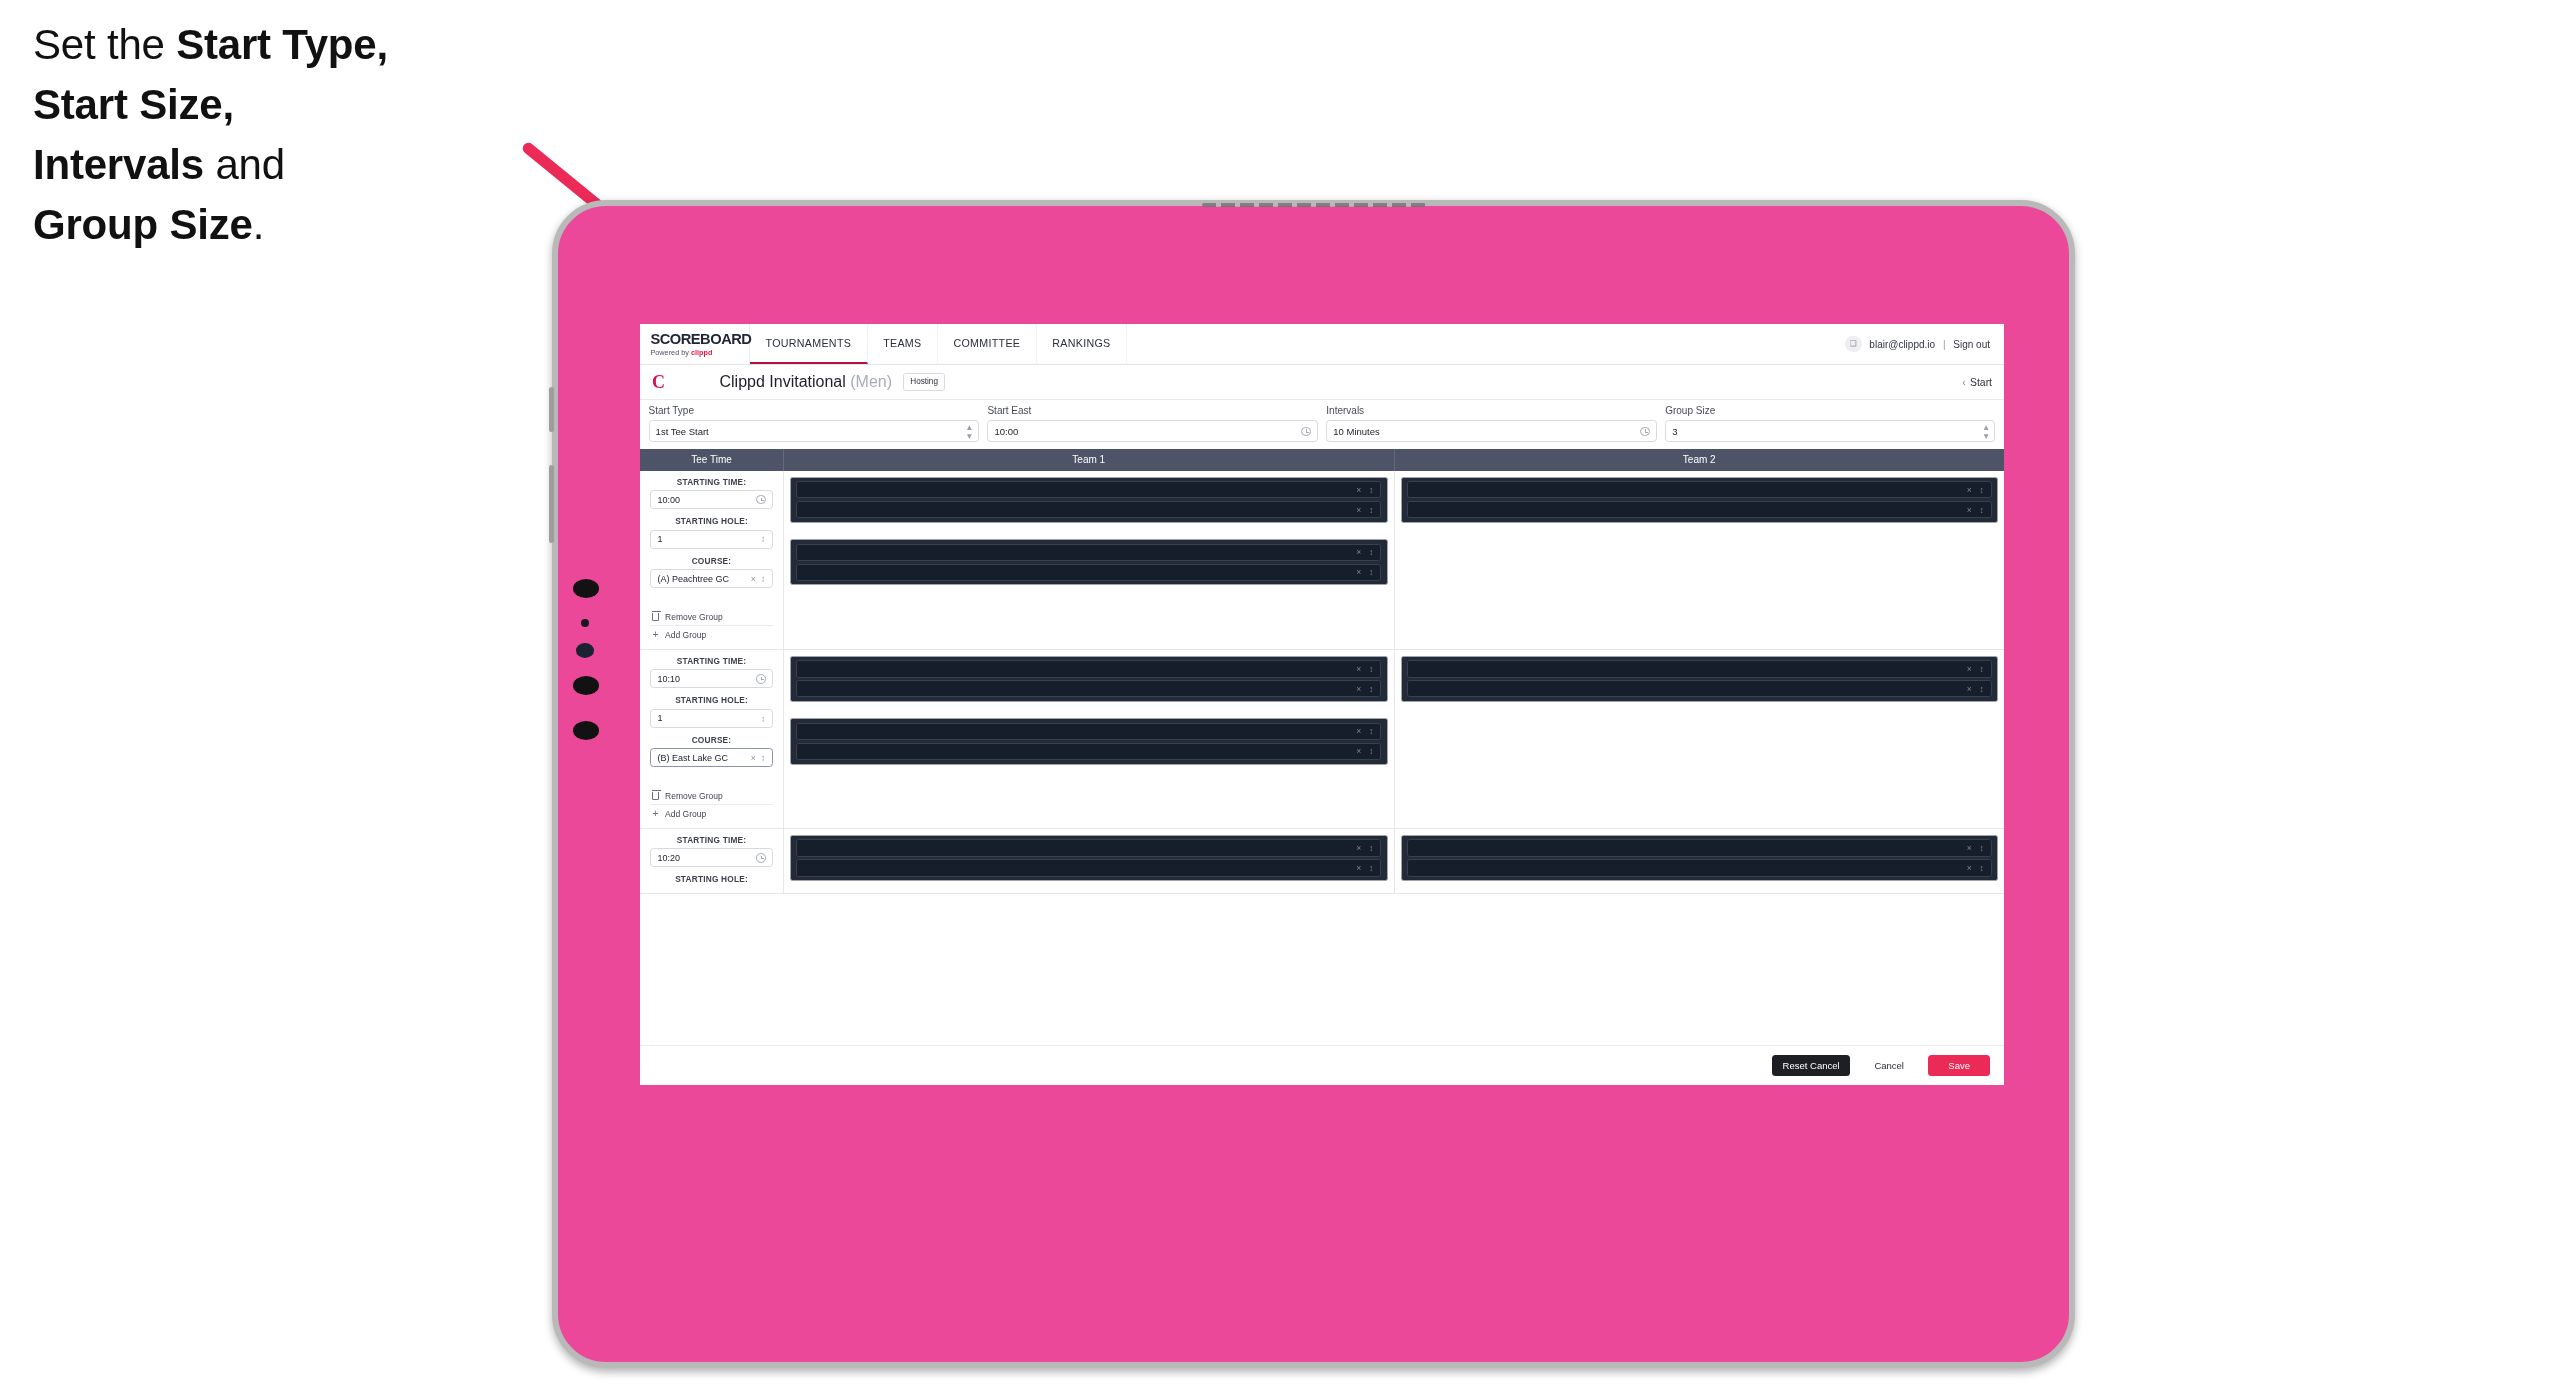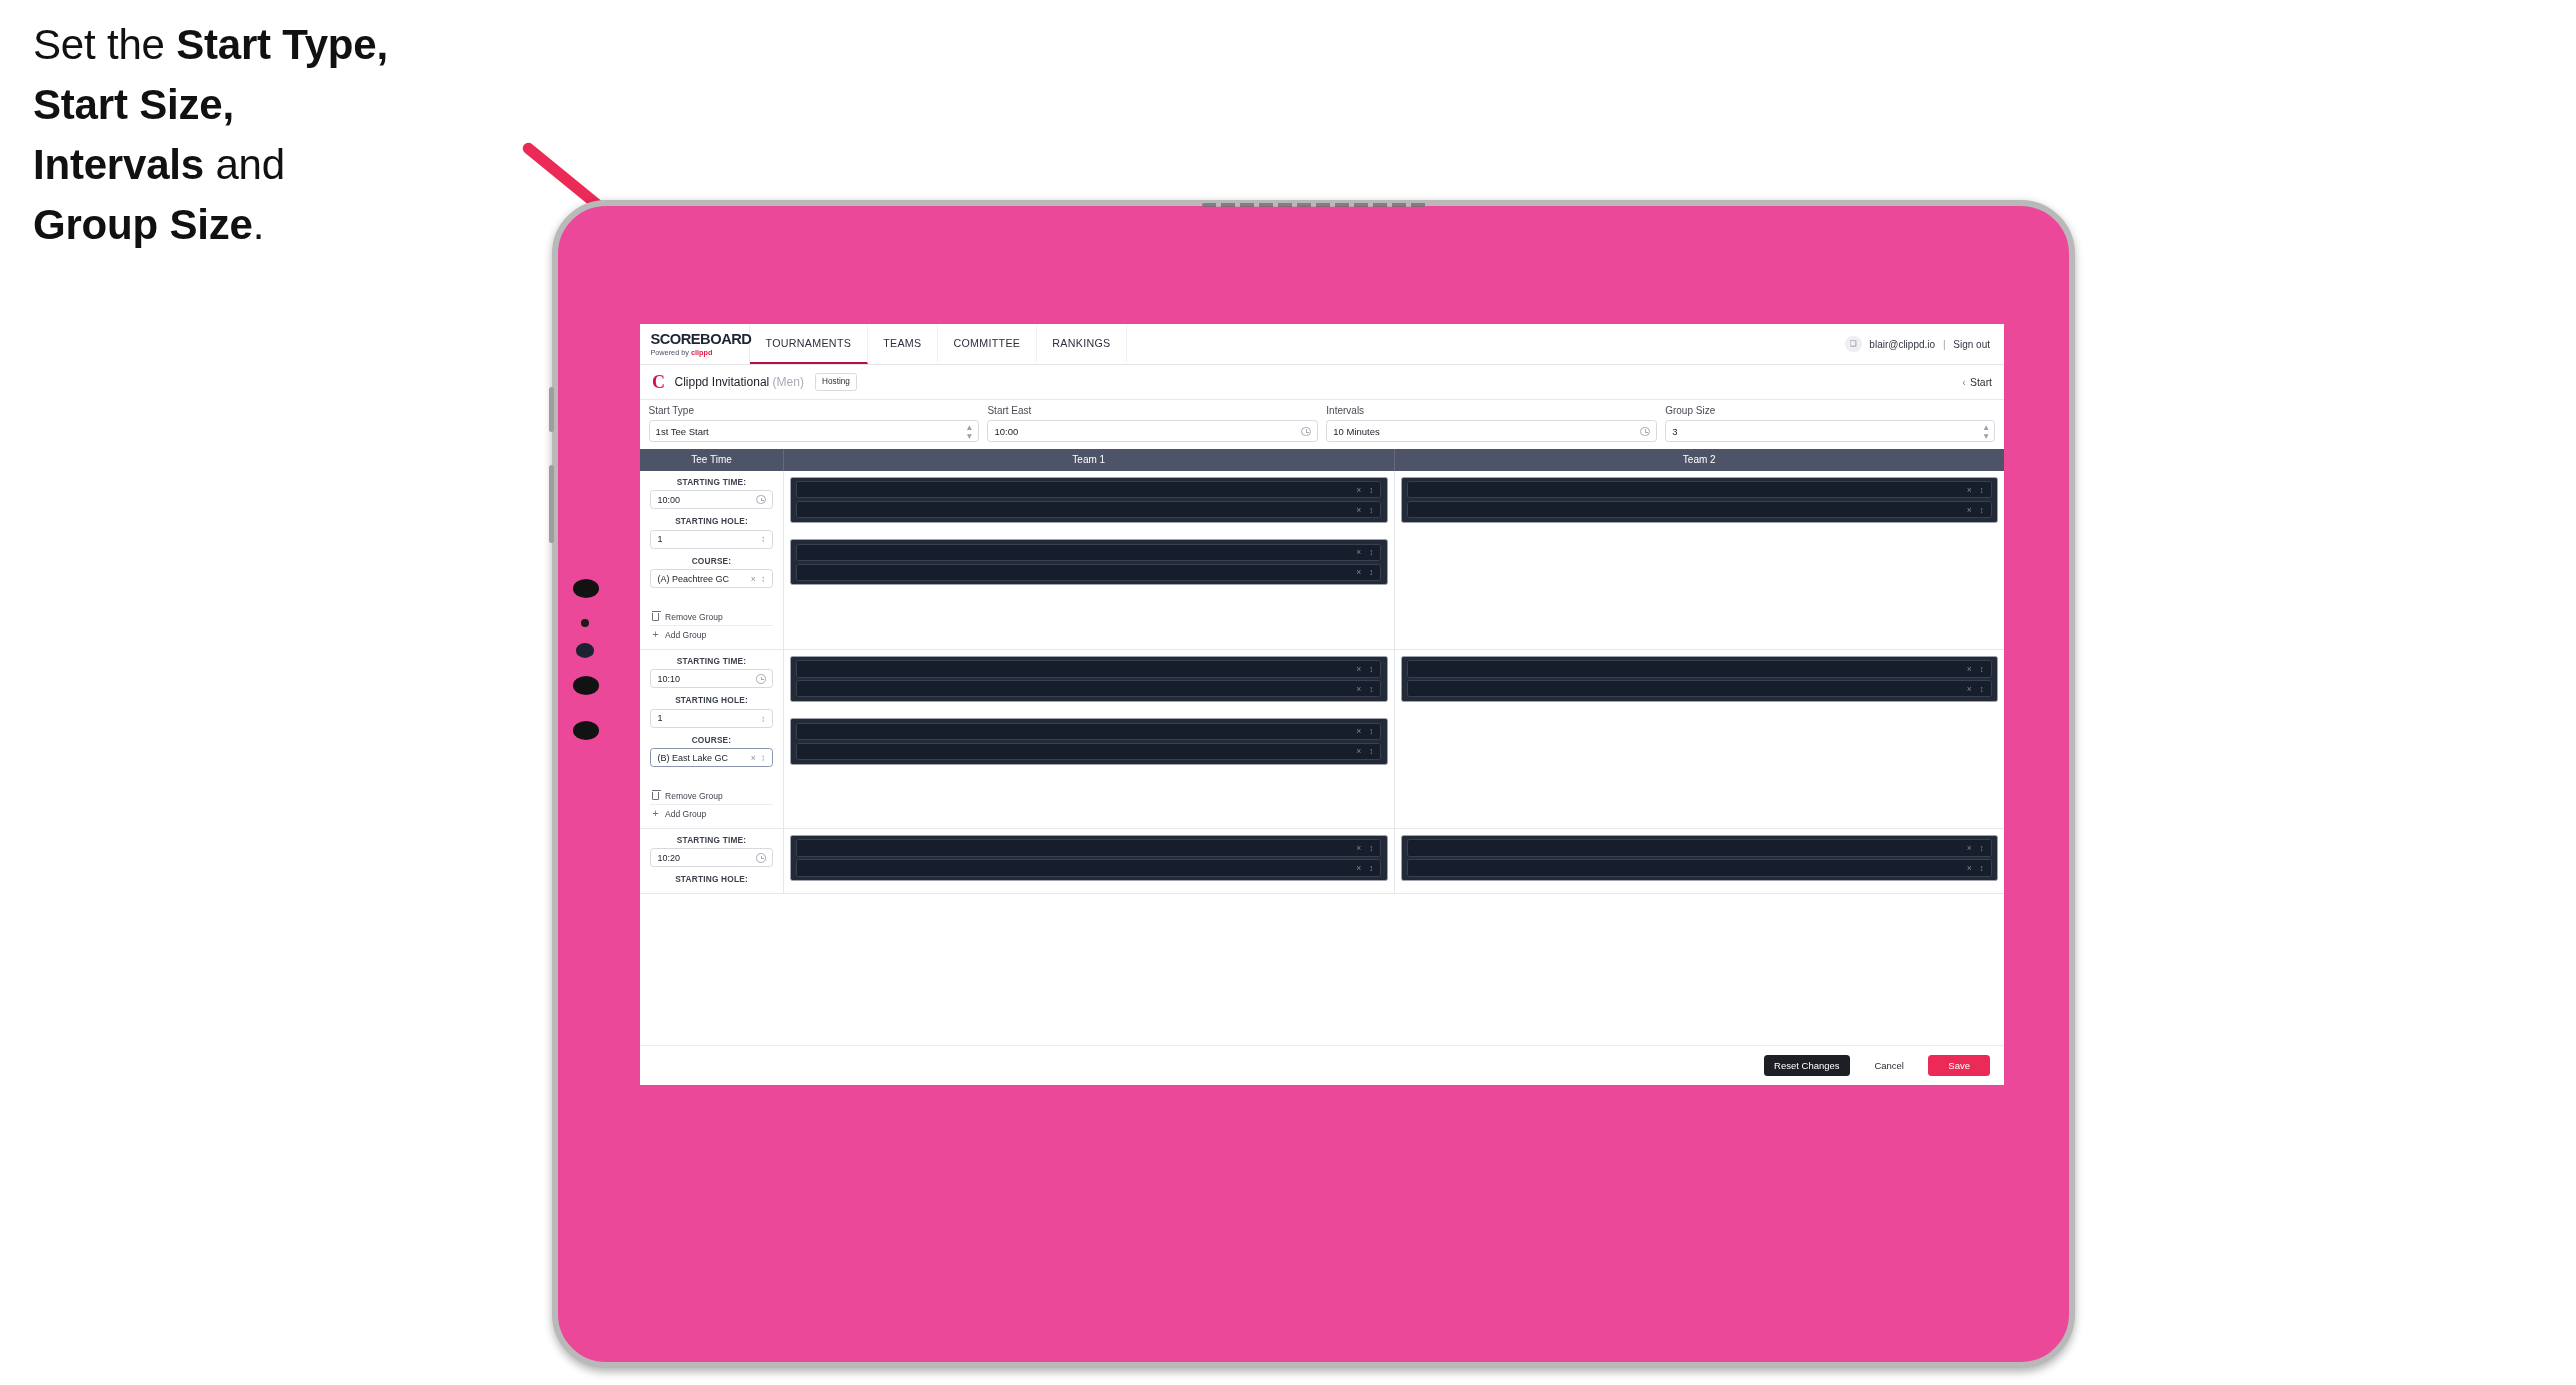--- a/index.html
+++ b/index.html
@@ -97,21 +97,21 @@
   .nav-sep { font-size: 10px; color:#9aa0ab; }
   .nav-signout { font-size: 10px; color:#31353f; cursor:pointer; }
 
   
   .crumb {
     height: 35px; flex:0 0 35px;
     display:flex; align-items:center; padding: 0 12px;
     border-bottom: 0.9px solid #e9e9ec; background:#fff;
   }
   .c-logo { font-size: 18px; font-weight: 800; color:#d5104a; line-height:1; margin-right:9.5px; font-family:"Liberation Serif",serif;}
-  .c-title { font-size: 12px; color:#1d2029; }
+  .c-title { font-size: 16px; color:#1d2029;margin-left:45px; }
   .c-title .muted { color:#a7acb7; }
   .badge {
     margin-left: 11.2px; font-size: 8.2px; color:#2a2d36;
     border:0.9px solid #d9dade; border-radius: 2.6px;
     padding: 3.5px 6px; background:#fff; line-height:1;
   }
   .back { margin-left:auto; font-size: 10.4px; color:#2a2d36; display:flex; align-items:center; gap:4.3px; cursor:pointer;}
   .back .chev { font-size: 10.4px; color:#83878f; }
 
   
@@ -452,21 +452,21 @@
                 <div class="pl-row">
                   <span class="pl-x">×</span>
                   <span class="pl-sp">↕</span>
                 </div>
               </div>
             </div>
           </div>
         </div>
 
       <div class="footer">
-        <div class="btn btn-dark">Reset Changes</div>
+        <div class="btn btn-dark">Reset Cancel</div>
         <div class="btn btn-plain">Cancel</div>
         <div class="btn btn-save">Save</div>
       </div>
 
     </div>
   </div>
 </div>
 
 
 </body></html>

